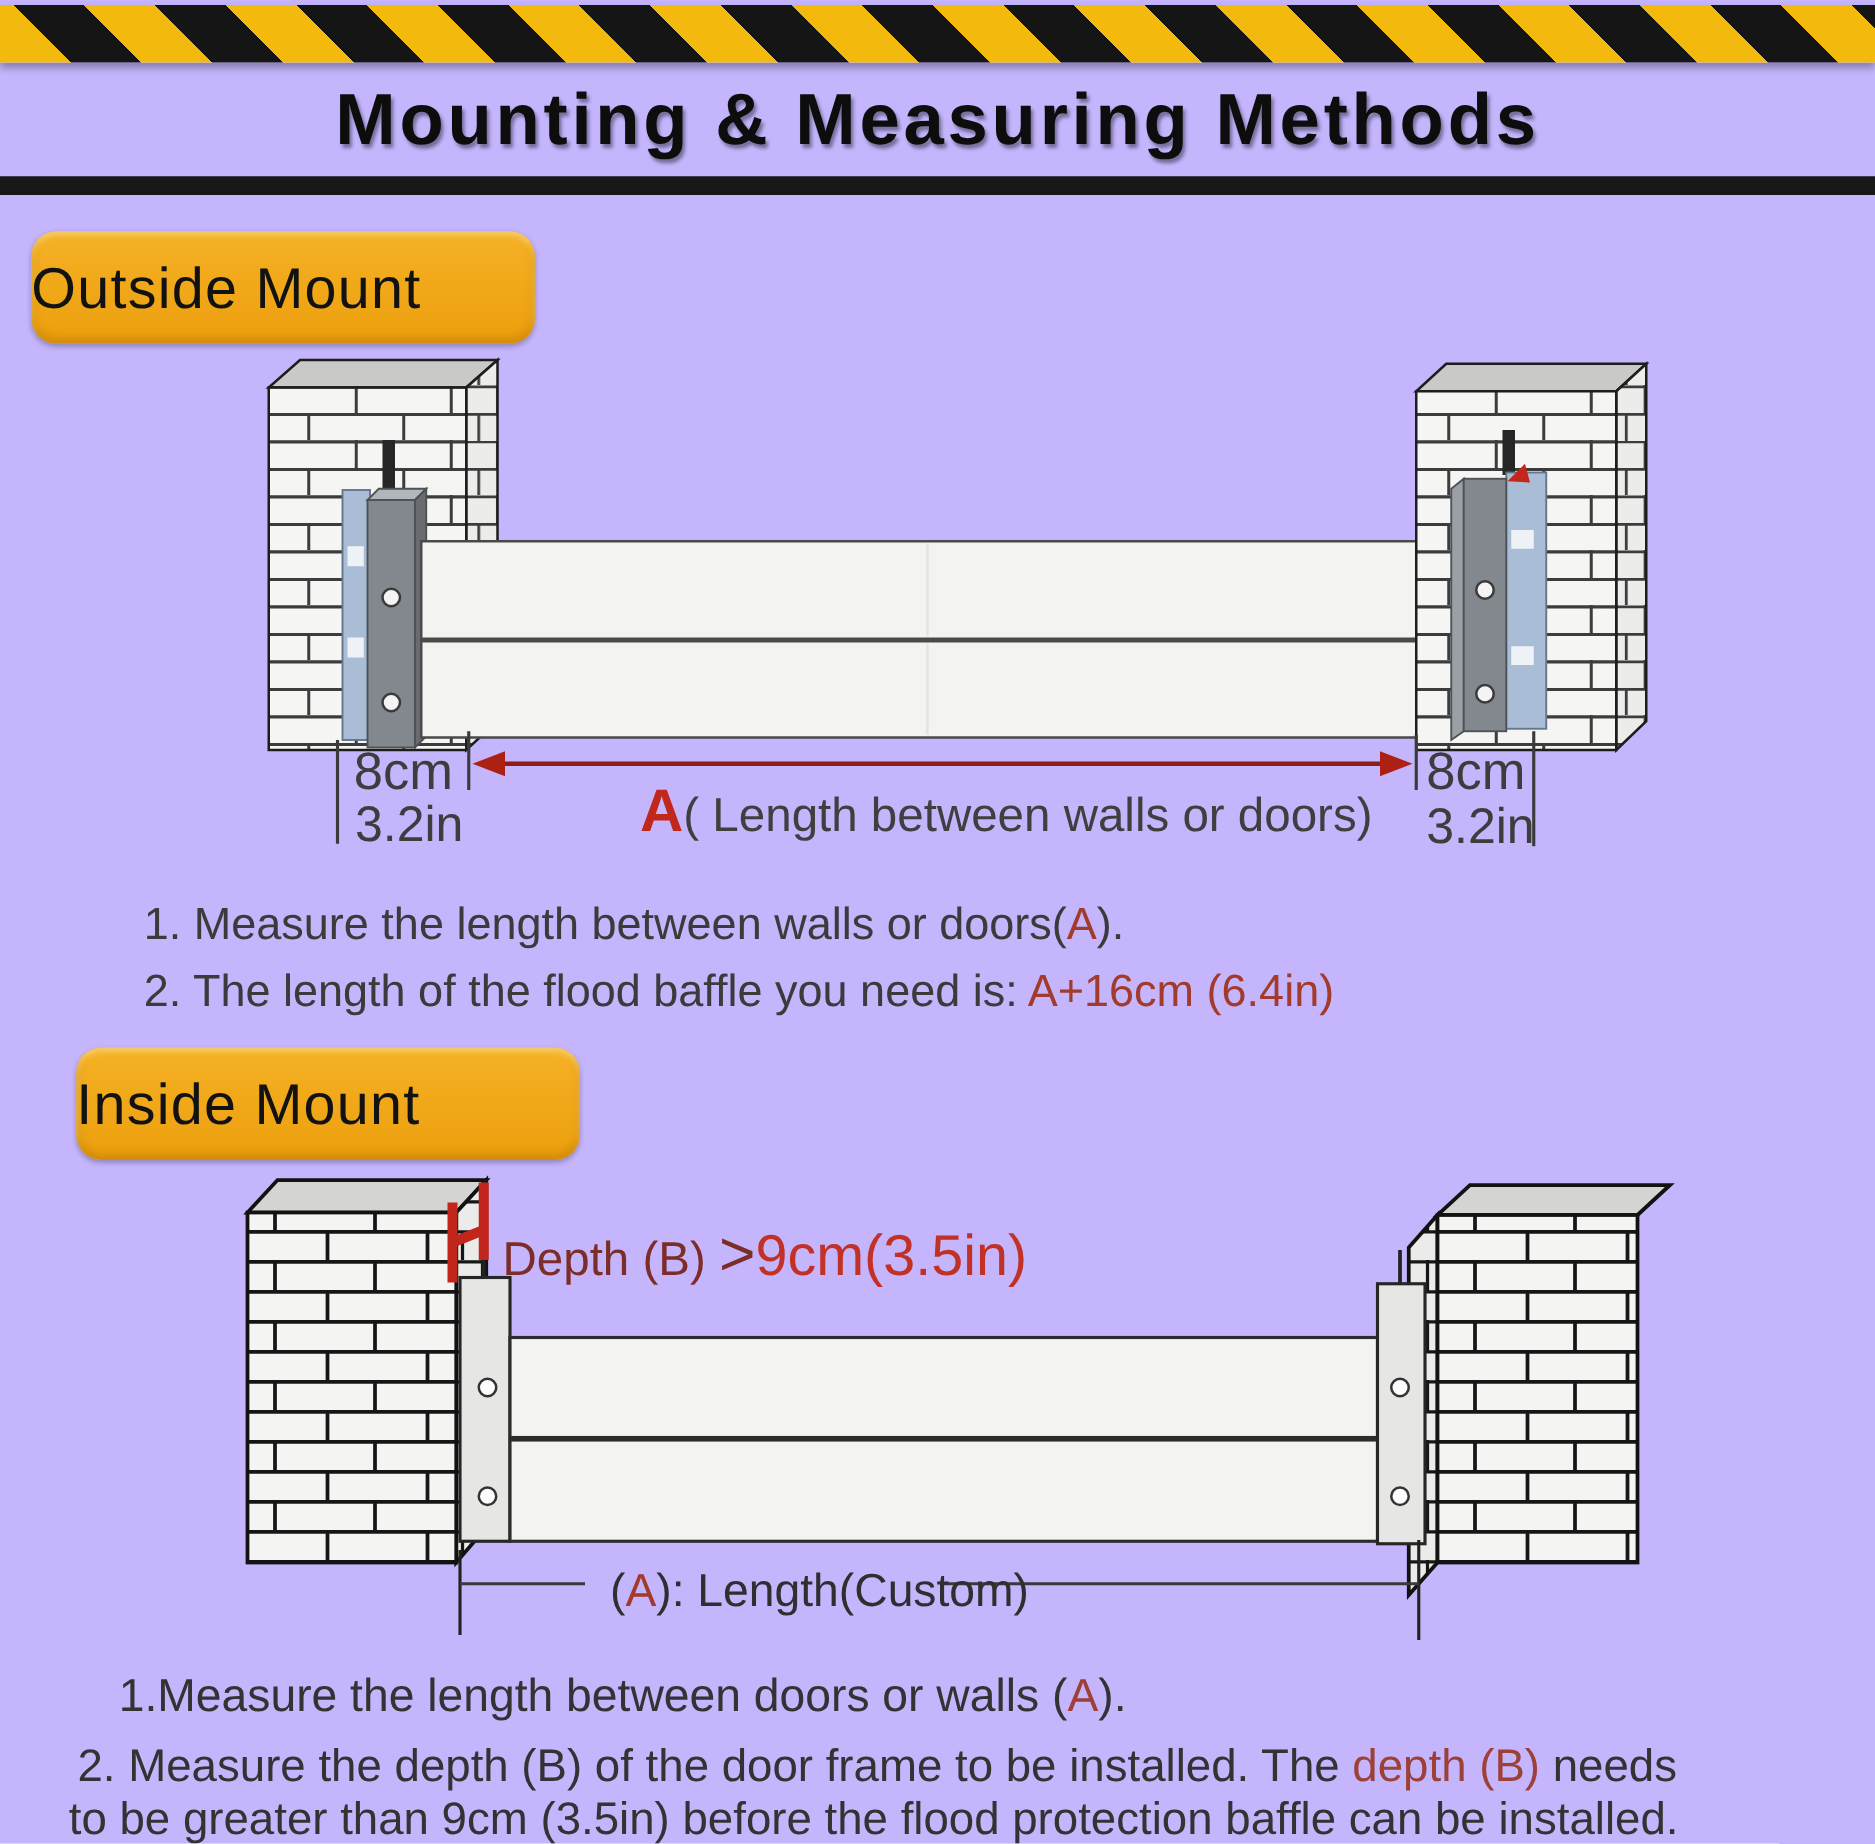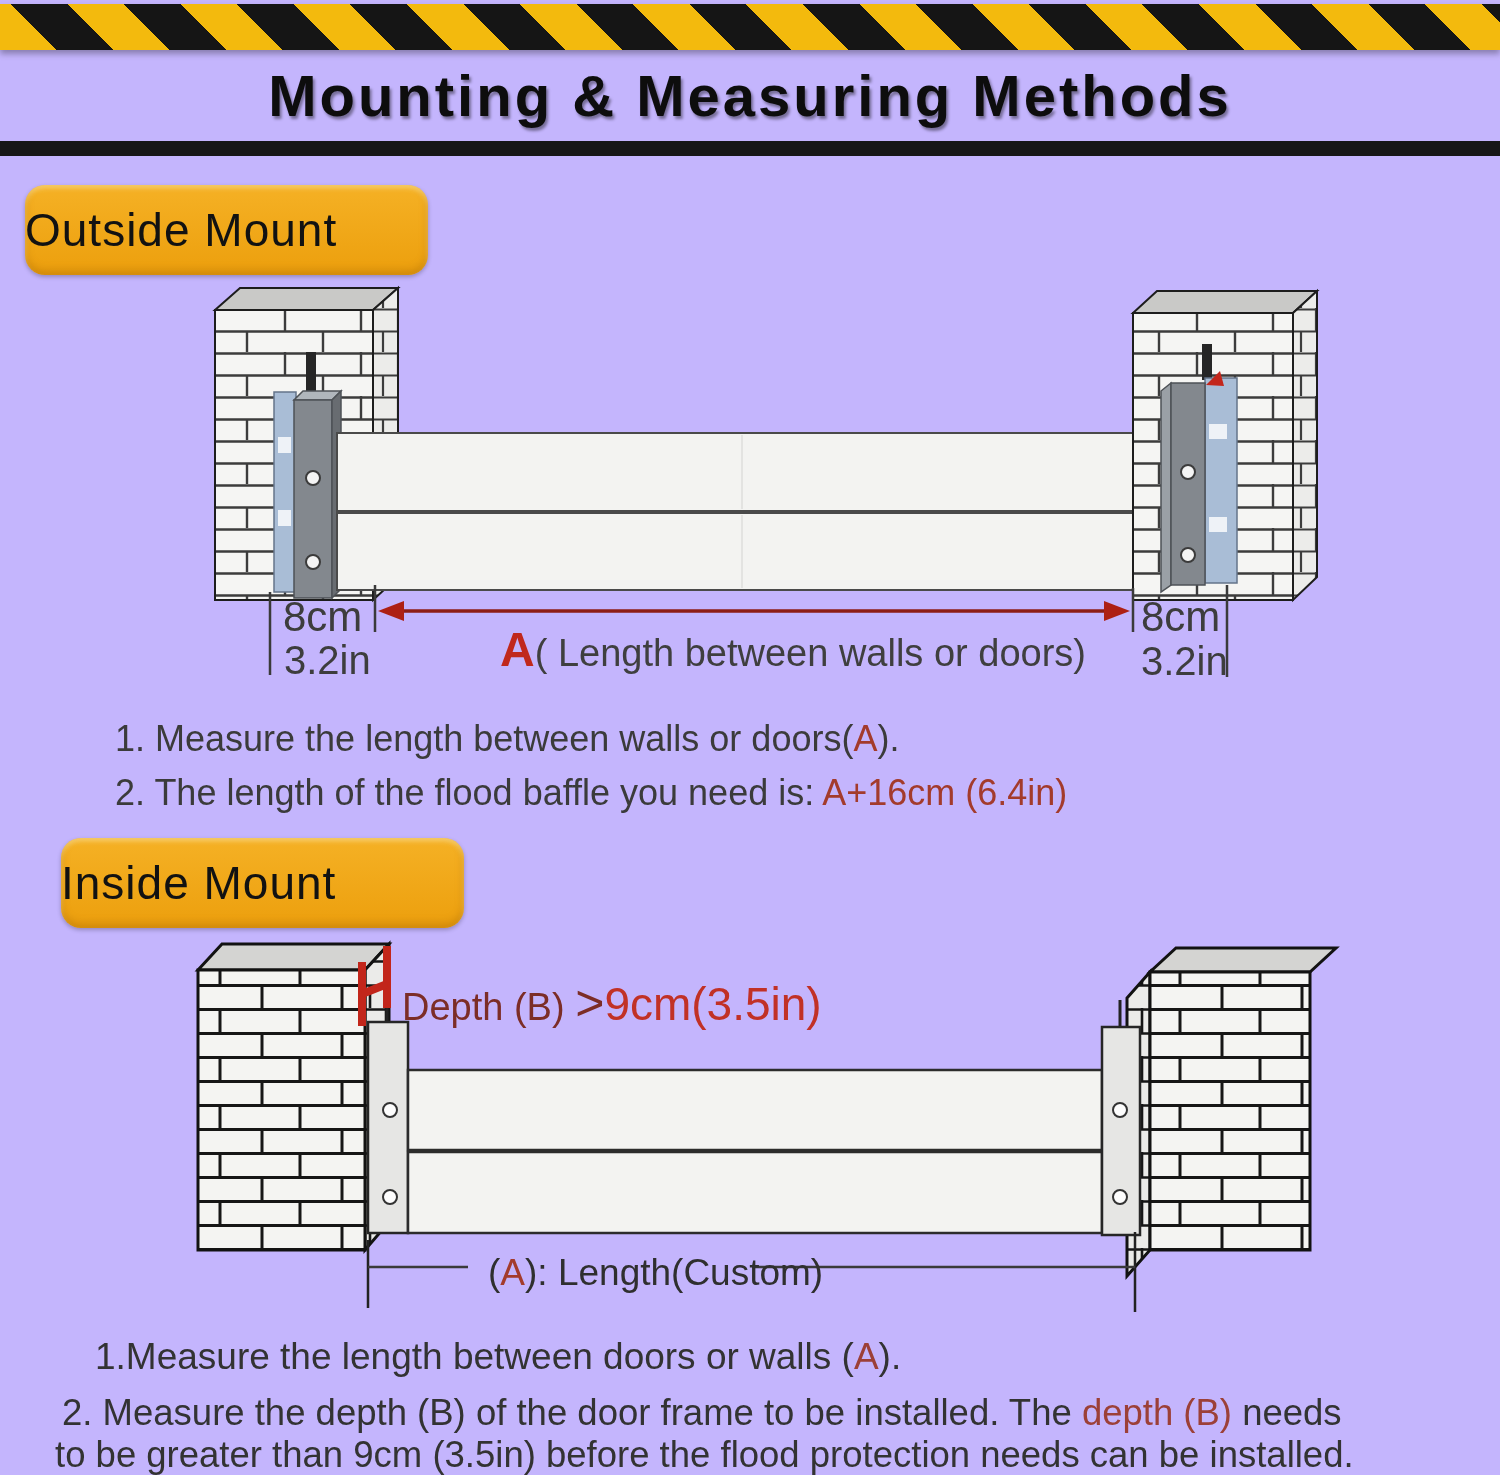--- a/index.html
+++ b/index.html
@@ -30,21 +30,21 @@
     text-align:left; line-height:90px; font-size:46px; letter-spacing:1px; color:#121212;
   }
   .badge-outside{left:25px; top:185px;}
   .badge-inside{left:25px; top:838px;margin-left:36px;}
   
   .diagram-svg{position:absolute; left:0;}
   
   .dim{position:absolute; font-size:42px; color:#3d3d3d; line-height:1; white-space:nowrap;}
   .dim-small{font-size:40px;}
   .len-label{
-    position:absolute; left:500px; top:622px; width:610px; 
+    position:absolute; left:500px; top:622px; width:610px; text-align:center;
     font-size:38px; color:#3f3f3f; white-space:nowrap;
   }
   .len-label .redA{font-size:48px; font-weight:bold; color:#c0281c;}
   .step{position:absolute; font-size:36px; color:#3b3b3b; line-height:1.15; white-space:nowrap;}
   .step .red{color:#a33b2c;}
   .depth-label{position:absolute; left:402px; top:954px; white-space:nowrap;margin-top:20px;}
   .depth-label .maroon{font-size:38px; color:#7c2d27;}
   .depth-label .gt{font-size:50px; color:#7c2d27;}
   .depth-label .redbig{font-size:46px; color:#c13126;}
   .inside-len{position:absolute; left:478px; top:1252px; font-size:37px; color:#2f2f2f; white-space:nowrap;margin-left:10px;}
@@ -215,16 +215,16 @@
     <div class="inside-len">
       <span>(</span><span class="redA">A</span><span>): Length(Custom)</span>
     </div>
 
     <div class="bstep" style="left:95px; top:1336px">
       <span>1.Measure the length between doors or walls (</span><span class="red">A</span><span>).</span>
     </div>
     <div class="bstep bstep2" style="left:62px; top:1392px">
       <span>2. Measure the depth (B) of the door frame to be installed. The </span><span class="red">depth (B)</span><span> needs</span>
     </div>
-    <div class="bstep bstep2" style="left:55px; top:1434px">to be greater than 9cm (3.5in) before the flood protection needs can be installed.</div>
+    <div class="bstep bstep2" style="left:55px; top:1434px">to be greater than 9cm (3.5in) before the flood protection baffle can be installed.</div>
   </section>
 
 </div>
 
 </body></html>

